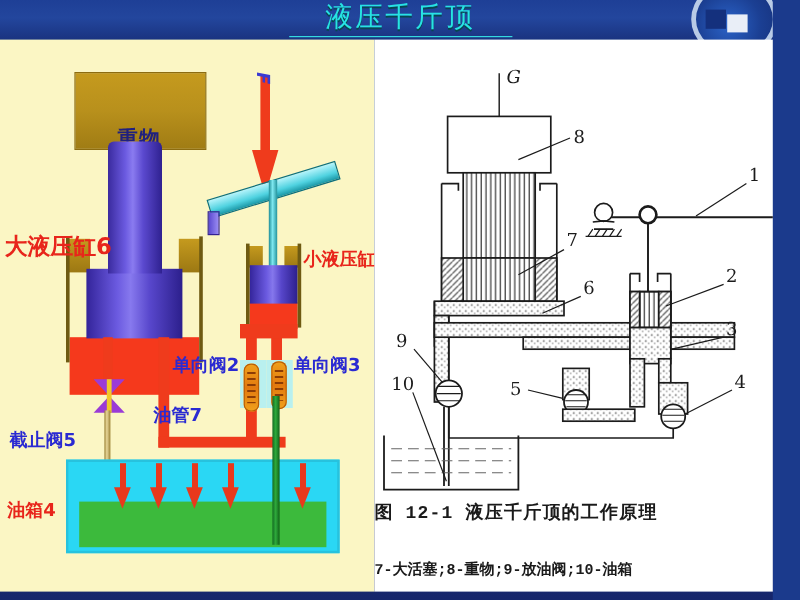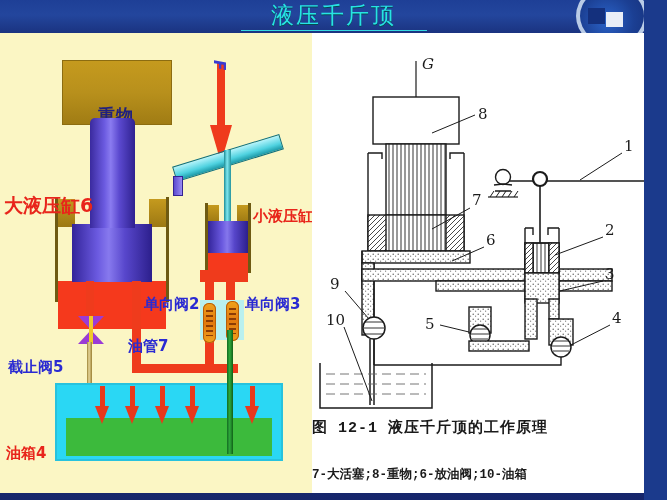--- a/index.html
+++ b/index.html
@@ -192,21 +192,21 @@
       <div class="bar"></div>
   </div>
   <div class="lbl lbl-blue" style="left:8px;top:320px;font-size:15px;margin-top:38px;">截止阀5</div>
   <div class="drain-rod"></div>
 
   <div class="lbl lbl-blue" style="left:128px;top:337px;font-size:15px;">油管7</div>
 
   <div class="tank"></div>
   <div class="tank-oil"></div>
   <div class="green-rod"></div>
-  <div class="lbl lbl-red" style="left:6px;top:416px;font-size:15px;margin-top:28px;">油箱4</div>
+  <div class="lbl lbl-red" style="left:6px;top:416px;font-size:15px;">油箱4</div>
 
   <div class="tarrow-shaft" style="left:100px;top:386px;"></div>
   <div class="tarrow-head" style="left:95px;top:406px;"></div>
   <div class="tarrow-shaft" style="left:130px;top:386px;"></div>
   <div class="tarrow-head" style="left:125px;top:406px;"></div>
   <div class="tarrow-shaft" style="left:160px;top:386px;"></div>
   <div class="tarrow-head" style="left:155px;top:406px;"></div>
   <div class="tarrow-shaft" style="left:190px;top:386px;"></div>
   <div class="tarrow-head" style="left:185px;top:406px;"></div>
   <div class="tarrow-shaft" style="left:250px;top:386px;"></div>
@@ -312,15 +312,15 @@
         <line x1="14" y1="341" x2="114" y2="341"></line>
         <line x1="14" y1="351" x2="114" y2="351"></line>
         <line x1="14" y1="361" x2="114" y2="361"></line>
       </g>
       <line x1="32" y1="294" x2="60" y2="368" stroke-width="1"></line>
       <text x="14" y="292" font-family="DejaVu Serif, Liberation Serif, serif" font-size="15" fill="#1b1b1b" stroke="none">10</text>
     </g>
   </svg>
 
   <div class="cap cap1">图 12-1   液压千斤顶的工作原理</div>
-  <div class="cap cap3">7-大活塞;8-重物;6-放油阀;10-油箱</div>
+  <div class="cap cap3">7-大活塞;8-重物;9-放油阀;10-油箱</div>
 
 </div>
 
 </body></html>

